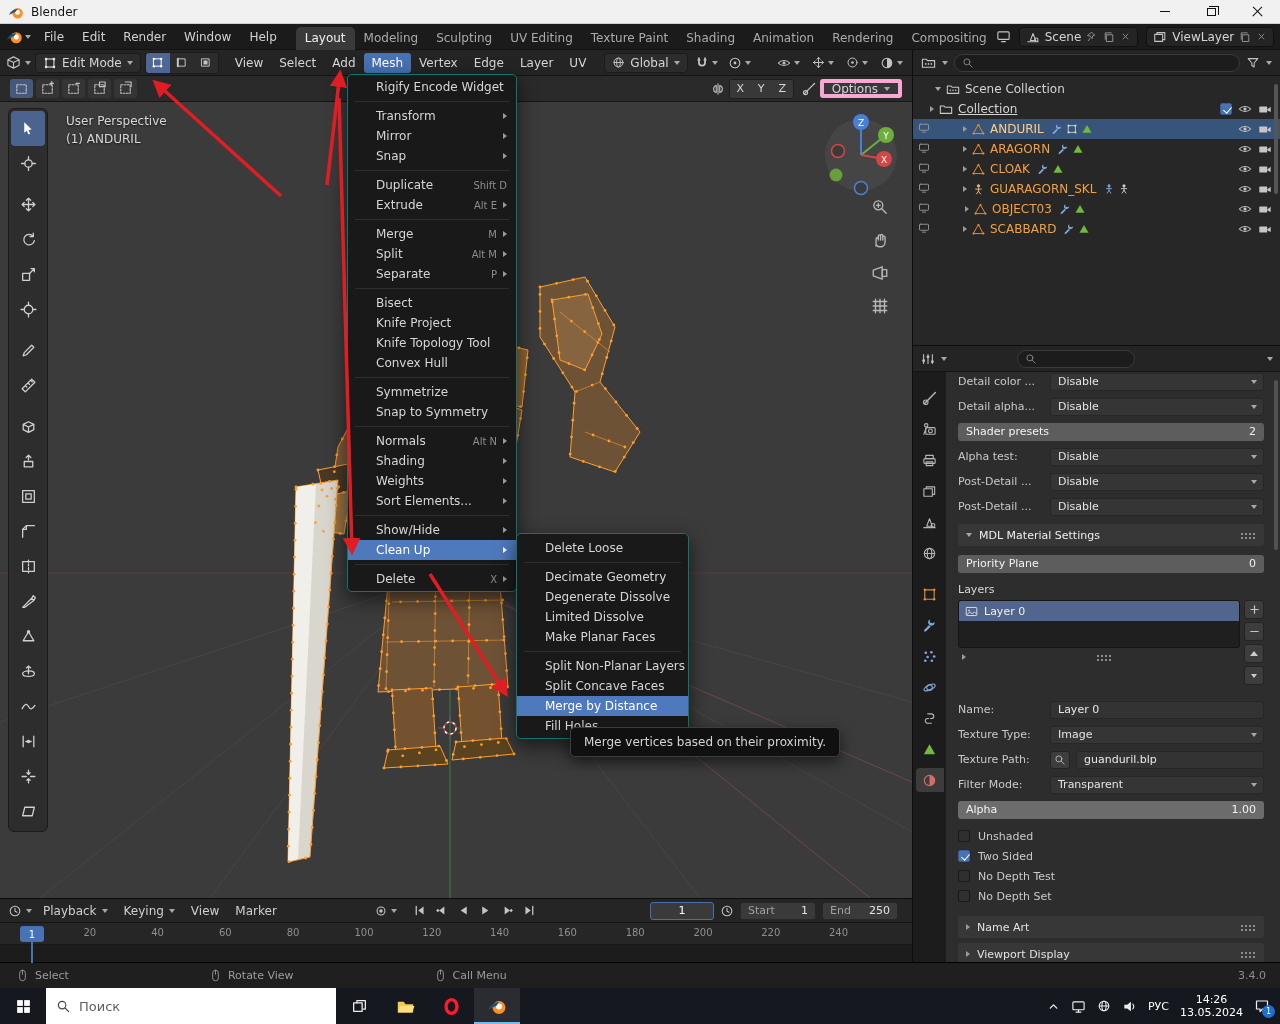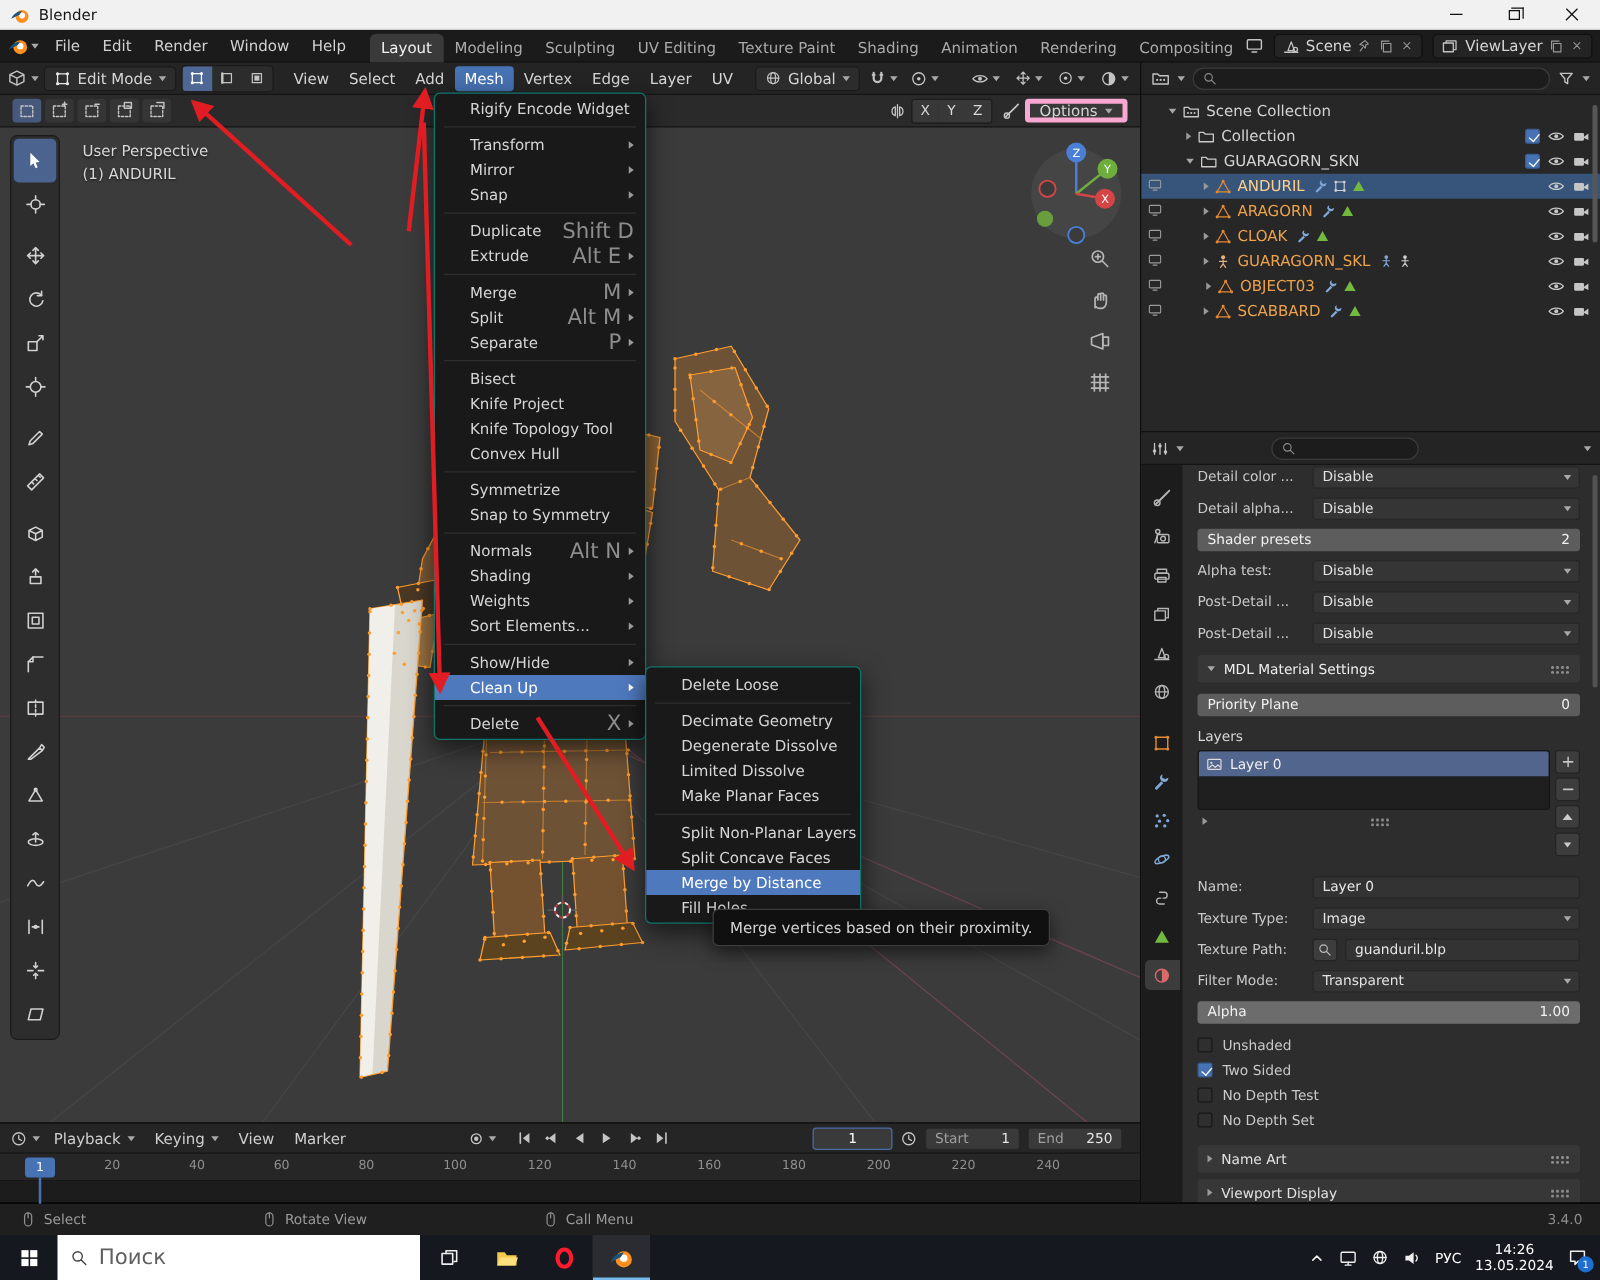--- a/index.html
+++ b/index.html
@@ -97,21 +97,21 @@
 .sqbtn{width:20px;height:19px;background:#3d3d3d;border:1px solid #242424;border-radius:3px;display:flex;align-items:center;justify-content:center;color:#ccc}
 #layerfoot{display:flex;align-items:center;height:18px;padding:0 4px;gap:6px}
 #pr-scroll{position:absolute;right:2px;top:34px;width:4px;height:170px;background:#525252;border-radius:2px}
 
 .menu{position:absolute;background:#191919;border:1px solid #0f766e;border-radius:5px;box-shadow:0 7px 20px rgba(0,0,0,.6);padding:2px 0;font-size:12px;color:#d6d6d6;z-index:50}
 #mesh-menu{left:347px;top:74px;width:170px}
 #cleanup-menu{left:516px;top:533px;width:173px;z-index:51;padding-top:4px}
 .menu-row{height:20px;display:flex;align-items:center;padding:0 9px 0 28px;white-space:nowrap}
 .menu-row.hl{background:#4f79bd;color:#fff}
 .m-right{margin-left:auto;display:flex;align-items:center;gap:6px}
-.m-sc{color:#8d8d8d;font-size:17px}
+.m-sc{color:#8d8d8d;font-size:10px}
 .menu-sep{height:1px;background:#2e2e2e;margin:4px 7px}
 #tooltip{position:absolute;left:570px;top:727px;background:#101010;border:1px solid #3d3d3d;border-radius:5px;padding:7px 13px;color:#d4d4d4;z-index:60;box-shadow:0 5px 14px rgba(0,0,0,.55);white-space:nowrap}
 
 #timeline{position:absolute;left:0;top:898px;width:912px;height:64px;background:#1e1e1e;border-top:1px solid #0d0d0d}
 #tl-header{height:24px;background:#252525;border-bottom:1px solid #151515;display:flex;align-items:center;gap:4px;padding:0 8px}
 #tl-menus{display:flex;align-items:center;gap:2px}
 .tl-menu{display:flex;align-items:center;gap:5px;padding:3px 7px;border-radius:3px;color:#cfcfcf}
 #tl-center{display:flex;align-items:center;gap:3px;margin-left:86px}
 .tp-btn{width:20px;height:19px;display:flex;align-items:center;justify-content:center;border-radius:3px;color:#c9c9c9}
 #tl-right{margin-left:auto;display:flex;align-items:center;gap:6px;padding-right:6px}
@@ -125,21 +125,21 @@
 #ph-line{position:absolute;left:31px;top:43px;width:2px;height:21px;background:#4772b3;z-index:3}
 
 #statusbar{position:absolute;left:0;top:962px;width:1280px;height:26px;background:#1f1f1f;border-top:1px solid #000;display:flex;align-items:center;color:#9b9b9b;font-size:11px}
 .sb-hint{display:flex;align-items:center;gap:6px}
 #sb-version{margin-left:auto;margin-right:14px;color:#8c8c8c}
 
 #taskbar{position:absolute;left:0;top:988px;width:1280px;height:36px;background:#15181e;display:flex;align-items:center}
 .tb-btn{width:46px;height:36px;display:flex;align-items:center;justify-content:center}
 .tb-btn.activeapp{background:rgba(255,255,255,.09);box-shadow:inset 0 -2px 0 #76b9ed}
 #tb-search{width:290px;height:36px;background:#fff;display:flex;align-items:center;gap:8px;padding:0 10px}
-#tb-search input{border:none;outline:none;background:transparent;font-size:17px;color:#333;font-family:inherit;width:220px}
+#tb-search input{border:none;outline:none;background:transparent;font-size:13px;color:#333;font-family:inherit;width:220px}
 #tb-search input::placeholder{color:#5f5f5f}
 #tb-tray{margin-left:auto;display:flex;align-items:center;gap:11px;padding-right:10px;color:#e8e8e8}
 #tb-clock{text-align:center;font-size:11px;line-height:13px;color:#fff}
 #tb-lang{font-size:11px;color:#fff}
 #tb-notif{position:relative}
 .badge{position:absolute;right:-5px;bottom:-4px;width:13px;height:13px;border-radius:50%;background:#1f6fd0;color:#fff;font-size:8px;display:flex;align-items:center;justify-content:center}
 #annotations{position:absolute;left:0;top:0;z-index:100;pointer-events:none}
 </style>
 </head>
 <body>
@@ -1188,52 +1188,28 @@
           <svg viewBox="0 0 16 16" width="14" height="14" fill="none" stroke="currentColor" stroke-width="1.2" stroke-linecap="round" stroke-linejoin="round">
             <path d="M1.5 4.5 h4 l1.5 1.5 h7.5 v7 h-13 Z" fill="none"></path>
             <circle cx="5" cy="9.5" r=".9" fill="currentColor" stroke="none"></circle>
             <circle cx="8" cy="9.5" r=".9" fill="currentColor" stroke="none"></circle>
             <circle cx="11" cy="9.5" r=".9" fill="currentColor" stroke="none"></circle>
           </svg>
         </span>
         <span class="ol-name">Scene Collection</span>
         <span class="ol-right"></span>
       </div>
-      <div class="ol-row" style="padding-left: 36px;">
+      <div class="ol-row" style="padding-left: 17px; text-decoration: underline;">
         <span class="caret cr" style="margin-right: 5px;"></span>
         <span class="ic" style="width: 14px; height: 14px; color: rgb(201, 201, 201);">
           <svg viewBox="0 0 16 16" width="14" height="14" fill="none" stroke="currentColor" stroke-width="1.2" stroke-linecap="round" stroke-linejoin="round">
             <path d="M1.5 4.5 h4 l1.5 1.5 h7.5 v7 h-13 Z" fill="none"></path>
           </svg>
         </span>
         <span class="ol-name">Collection</span>
-        <span class="ol-right">
-          <span class="cb on"></span>
-          <span class="ic" style="width: 14px; height: 14px; color: rgb(198, 198, 198);">
-            <svg viewBox="0 0 16 16" width="14" height="14" fill="none" stroke="currentColor" stroke-width="1.2" stroke-linecap="round" stroke-linejoin="round">
-              <path d="M1.5 8 C4.5 4.2 11.5 4.2 14.5 8 C11.5 11.8 4.5 11.8 1.5 8 Z" fill="none"></path>
-              <circle cx="8" cy="8" r="1.8" fill="currentColor" stroke="none"></circle>
-            </svg>
-          </span>
-          <span class="ic" style="width: 14px; height: 14px; color: rgb(198, 198, 198);">
-            <svg viewBox="0 0 16 16" width="14" height="14" fill="none" stroke="currentColor" stroke-width="1.2" stroke-linecap="round" stroke-linejoin="round">
-              <rect x="1.5" y="5" width="9" height="7" rx="1" fill="currentColor" stroke="none"></rect>
-              <path d="M10.5 8.5 L14.5 5.5 v6 L10.5 9.5 Z" fill="currentColor" stroke="none"></path>
-            </svg>
-          </span>
-        </span>
-      </div>
-      <div class="ol-row" style="padding-left: 36px;">
-        <span class="caret cd" style="margin-right: 5px;"></span>
-        <span class="ic" style="width: 14px; height: 14px; color: rgb(201, 201, 201);">
-          <svg viewBox="0 0 16 16" width="14" height="14" fill="none" stroke="currentColor" stroke-width="1.2" stroke-linecap="round" stroke-linejoin="round">
-            <path d="M1.5 4.5 h4 l1.5 1.5 h7.5 v7 h-13 Z" fill="none"></path>
-          </svg>
-        </span>
-        <span class="ol-name">GUARAGORN_SKN</span>
         <span class="ol-right">
           <span class="cb on"></span>
           <span class="ic" style="width: 14px; height: 14px; color: rgb(198, 198, 198);">
             <svg viewBox="0 0 16 16" width="14" height="14" fill="none" stroke="currentColor" stroke-width="1.2" stroke-linecap="round" stroke-linejoin="round">
               <path d="M1.5 8 C4.5 4.2 11.5 4.2 14.5 8 C11.5 11.8 4.5 11.8 1.5 8 Z" fill="none"></path>
               <circle cx="8" cy="8" r="1.8" fill="currentColor" stroke="none"></circle>
             </svg>
           </span>
           <span class="ic" style="width: 14px; height: 14px; color: rgb(198, 198, 198);">
             <svg viewBox="0 0 16 16" width="14" height="14" fill="none" stroke="currentColor" stroke-width="1.2" stroke-linecap="round" stroke-linejoin="round">

